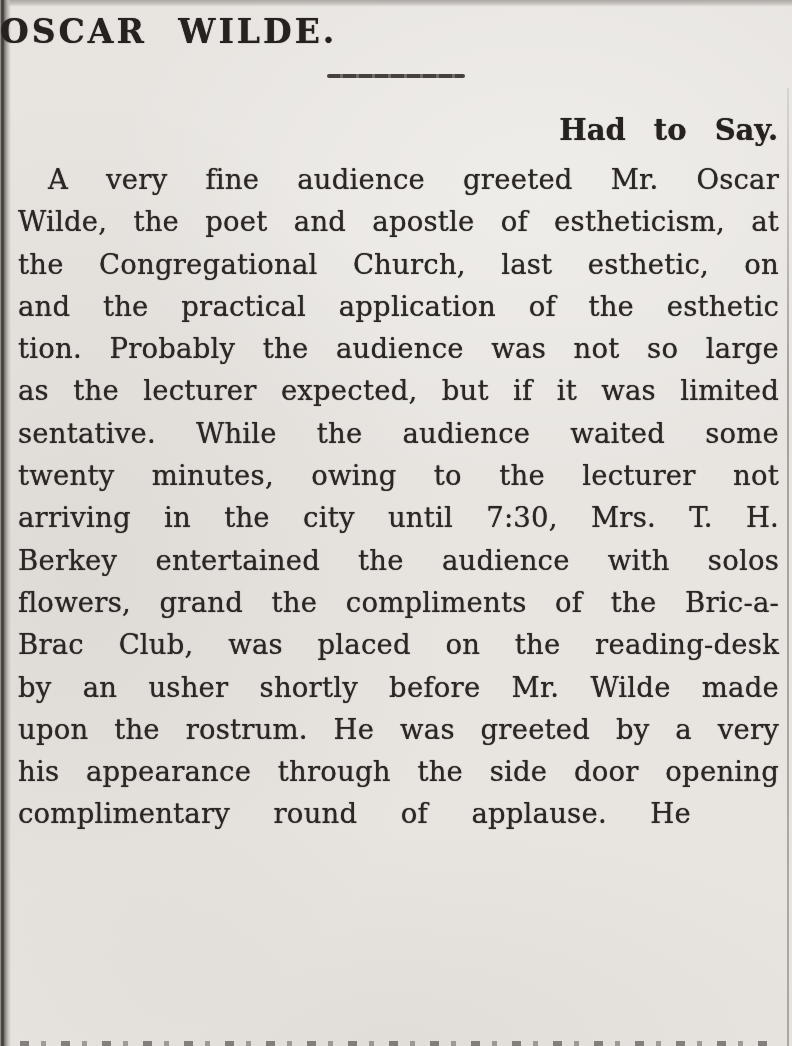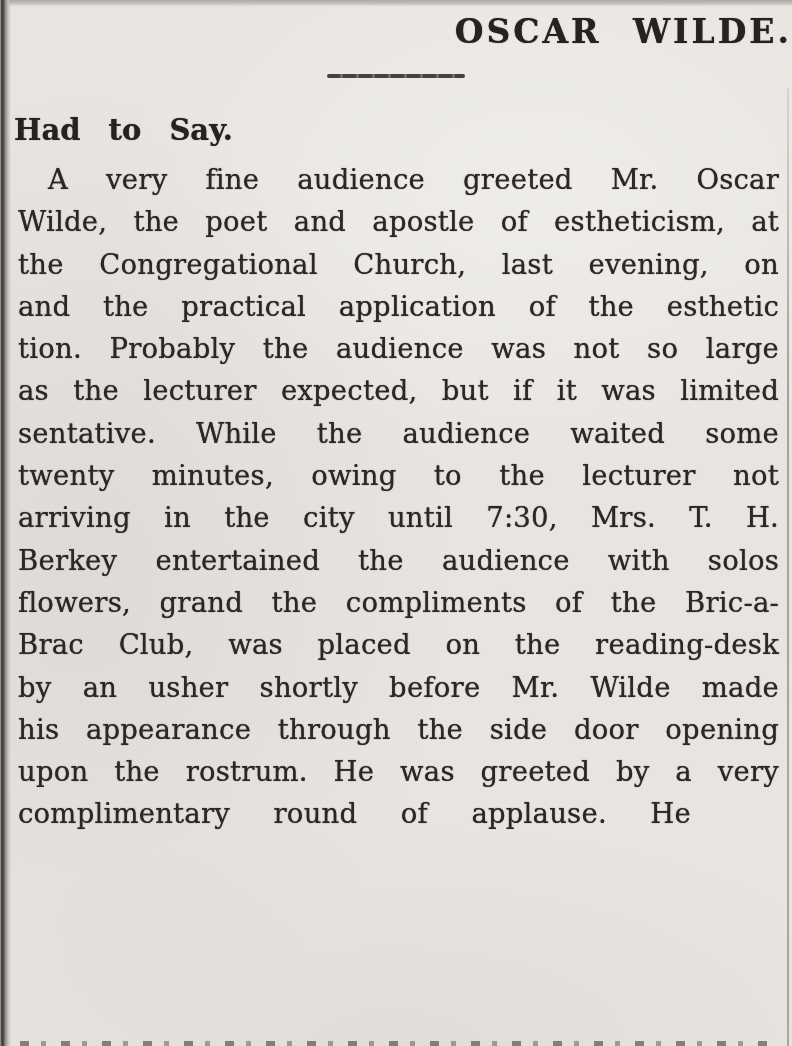--- a/index.html
+++ b/index.html
@@ -31,35 +31,35 @@
   }
   .content{
     position:relative;
     filter:blur(.35px);
     color:#2b2724;
     text-shadow:0 0 1px rgba(43,38,35,.85);
   }
   .headline{
     margin:14px 0 0 0;
     font-size:33px;line-height:36px;font-weight:bold;
-    text-align:right;letter-spacing:3px;word-spacing:17px;
+    text-align:left;letter-spacing:3px;word-spacing:17px;
     color:#26221f;
   }
   .rule{
     width:138px;height:4px;margin:24px auto 0 auto;
     background:repeating-linear-gradient(90deg,#45413d 0px,#45413d 13px,#716c66 13px,#716c66 16px);
     border-radius:2px;filter:blur(.5px);
   }
   .subhead{
     margin:30px 14px 0 14px;
     font-size:29px;line-height:45px;font-weight:bold;
     color:#26221f;
   }
   .subhead .l1{text-align:justify;text-align-last:justify;}
-  .subhead .l2{text-align:left;word-spacing:18px;}
+  .subhead .l2{text-align:right;word-spacing:18px;}
   .bodytext{
     margin:5px 13px 0 18px;
     font-size:27.5px;line-height:42.3px;
     letter-spacing:.2px;
   }
   .line{text-align:justify;text-align-last:justify;}
   .line.indent{padding-left:30px;}
   .line.short{padding-right:88px;}
   .clipped-line{
     position:absolute;left:20px;right:16px;bottom:0;height:5px;
@@ -83,31 +83,31 @@
     <h1 class="headline">OSCAR WILDE.</h1>
     <div class="rule"></div>
 
     <h2 class="subhead">
       <div class="l2">Had to Say.</div>
     </h2>
 
     <div class="bodytext">
       <div class="line indent">A very fine audience greeted Mr. Oscar</div>
       <div class="line">Wilde, the poet and apostle of estheticism, at</div>
-      <div class="line">the Congregational Church, last evening, on</div>
+      <div class="line">the Congregational Church, last esthetic, on</div>
       <div class="line">and the practical application of the esthetic</div>
       <div class="line">tion. Probably the audience was not so large</div>
       <div class="line">as the lecturer expected, but if it was limited</div>
       <div class="line">sentative. While the audience waited some</div>
       <div class="line">twenty minutes, owing to the lecturer not</div>
       <div class="line">arriving in the city until 7:30, Mrs. T. H.</div>
       <div class="line">Berkey entertained the audience with solos</div>
       <div class="line">flowers, grand the compliments of the Bric-a-</div>
       <div class="line">Brac Club, was placed on the reading-desk</div>
       <div class="line">by an usher shortly before Mr. Wilde made</div>
+      <div class="line">upon the rostrum. He was greeted by a very</div>
       <div class="line">his appearance through the side door opening</div>
-      <div class="line">upon the rostrum. He was greeted by a very</div>
       <div class="line short">complimentary round of applause. He</div>
     </div>
   </div>
 
   <div class="clipped-line"></div>
 </div>
 
 </body></html>

